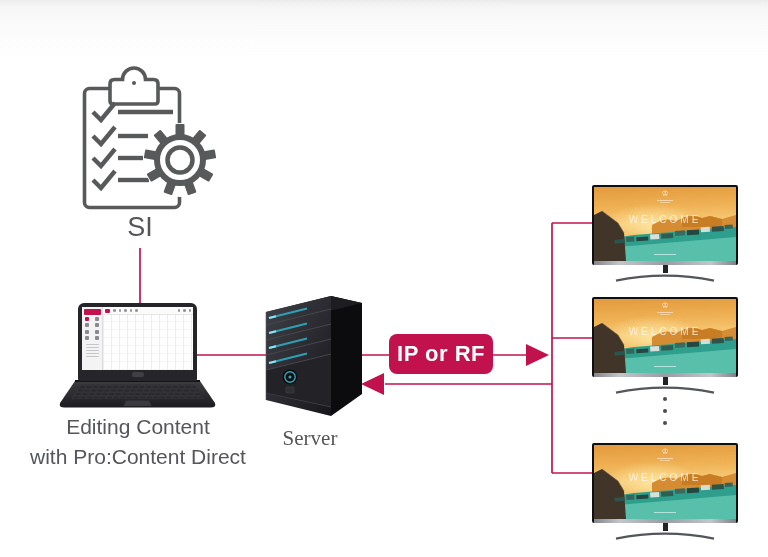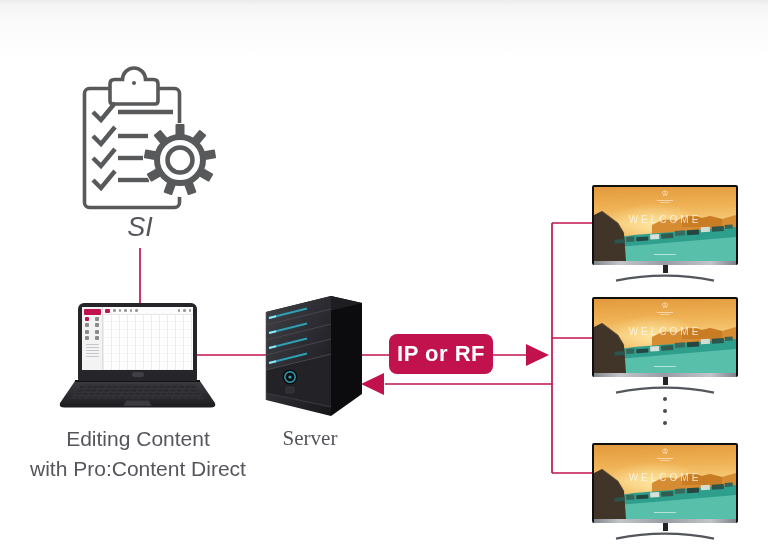--- a/index.html
+++ b/index.html
@@ -5,21 +5,21 @@
   html,body{margin:0;padding:0;background:#fff;}
   .stage{position:relative;width:768px;height:557px;background:#ffffff;overflow:hidden;
          font-family:"Liberation Sans",sans-serif;}
   .top-fade{position:absolute;top:0;left:0;right:0;height:58px;
     background:linear-gradient(180deg,#ebebeb 0px,#f5f5f5 6px,#fafafa 22px,#ffffff 58px);}
   
   .connectors{position:absolute;top:0;left:0;pointer-events:none;}
   
   .si-icon{position:absolute;left:80px;top:60px;}
   .si-label{position:absolute;left:90px;top:212px;width:100px;text-align:center;
-    font-size:27px;color:#54565b;font-style:italic;}
+    font-size:27px;color:#54565b;}
   
   .laptop{position:absolute;left:50px;top:300px;width:170px;height:115px;}
   .lid{position:absolute;left:28px;top:3px;width:119px;height:78px;background:#26262a;
        border-radius:6px 6px 2px 2px;box-sizing:border-box;padding:4px 4px 0 4px;}
   .screen{width:111px;height:63px;background:#fff;display:flex;overflow:hidden;}
   .ed-sidebar{width:21px;background:#f3f3f4;border-right:1px solid #dddde0;box-sizing:border-box;
       padding:1.5px;display:flex;flex-direction:column;}
   .ed-redbar{height:6px;background:#c2124e;border-radius:1px;margin-bottom:2px;}
   .ed-icons{display:grid;grid-template-columns:repeat(2,1fr);gap:2.5px;justify-items:center;margin-bottom:2px;}
   .ed-ic{width:4px;height:4px;background:#8a8a8e;border-radius:1px;}
@@ -30,21 +30,21 @@
       align-items:center;gap:3px;padding:0 2px;}
   .ed-logo{width:5px;height:4px;background:#c2124e;border-radius:1px;}
   .ed-dot{width:2.5px;height:2.5px;background:#9a9a9e;border-radius:50%;}
   .ed-sp{flex:1;}
   .ed-canvas{flex:1;background-color:#ffffff;
       background-image:repeating-linear-gradient(90deg,#ededef 0 1px,transparent 1px 8px),
                        repeating-linear-gradient(0deg,#f4f4f6 0 1px,transparent 1px 8px);}
   .bezel-logo{width:12px;height:5px;margin:2px auto 0;background:#3f3f44;border-radius:2px;}
   .laptop-base{position:absolute;left:0;top:80px;}
   
-  .caption{position:absolute;left:8px;top:424px;width:260px;text-align:center;
+  .caption{position:absolute;left:8px;top:412px;width:260px;text-align:center;
     font-size:21px;line-height:1.45;color:#54565b;}
   .server-label{position:absolute;left:260px;top:426px;width:100px;text-align:center;
     font-size:21px;color:#54565b;font-family:Liberation Serif, serif;}
   
   .iprf{position:absolute;left:389px;top:334px;width:104px;height:40px;background:#c2124e;
     border-radius:8px;display:flex;align-items:center;justify-content:center;
     color:#ffffff;font-size:22px;font-weight:bold;letter-spacing:.5px;}
   
   .server-svg{position:absolute;left:255px;top:288px;}
   

